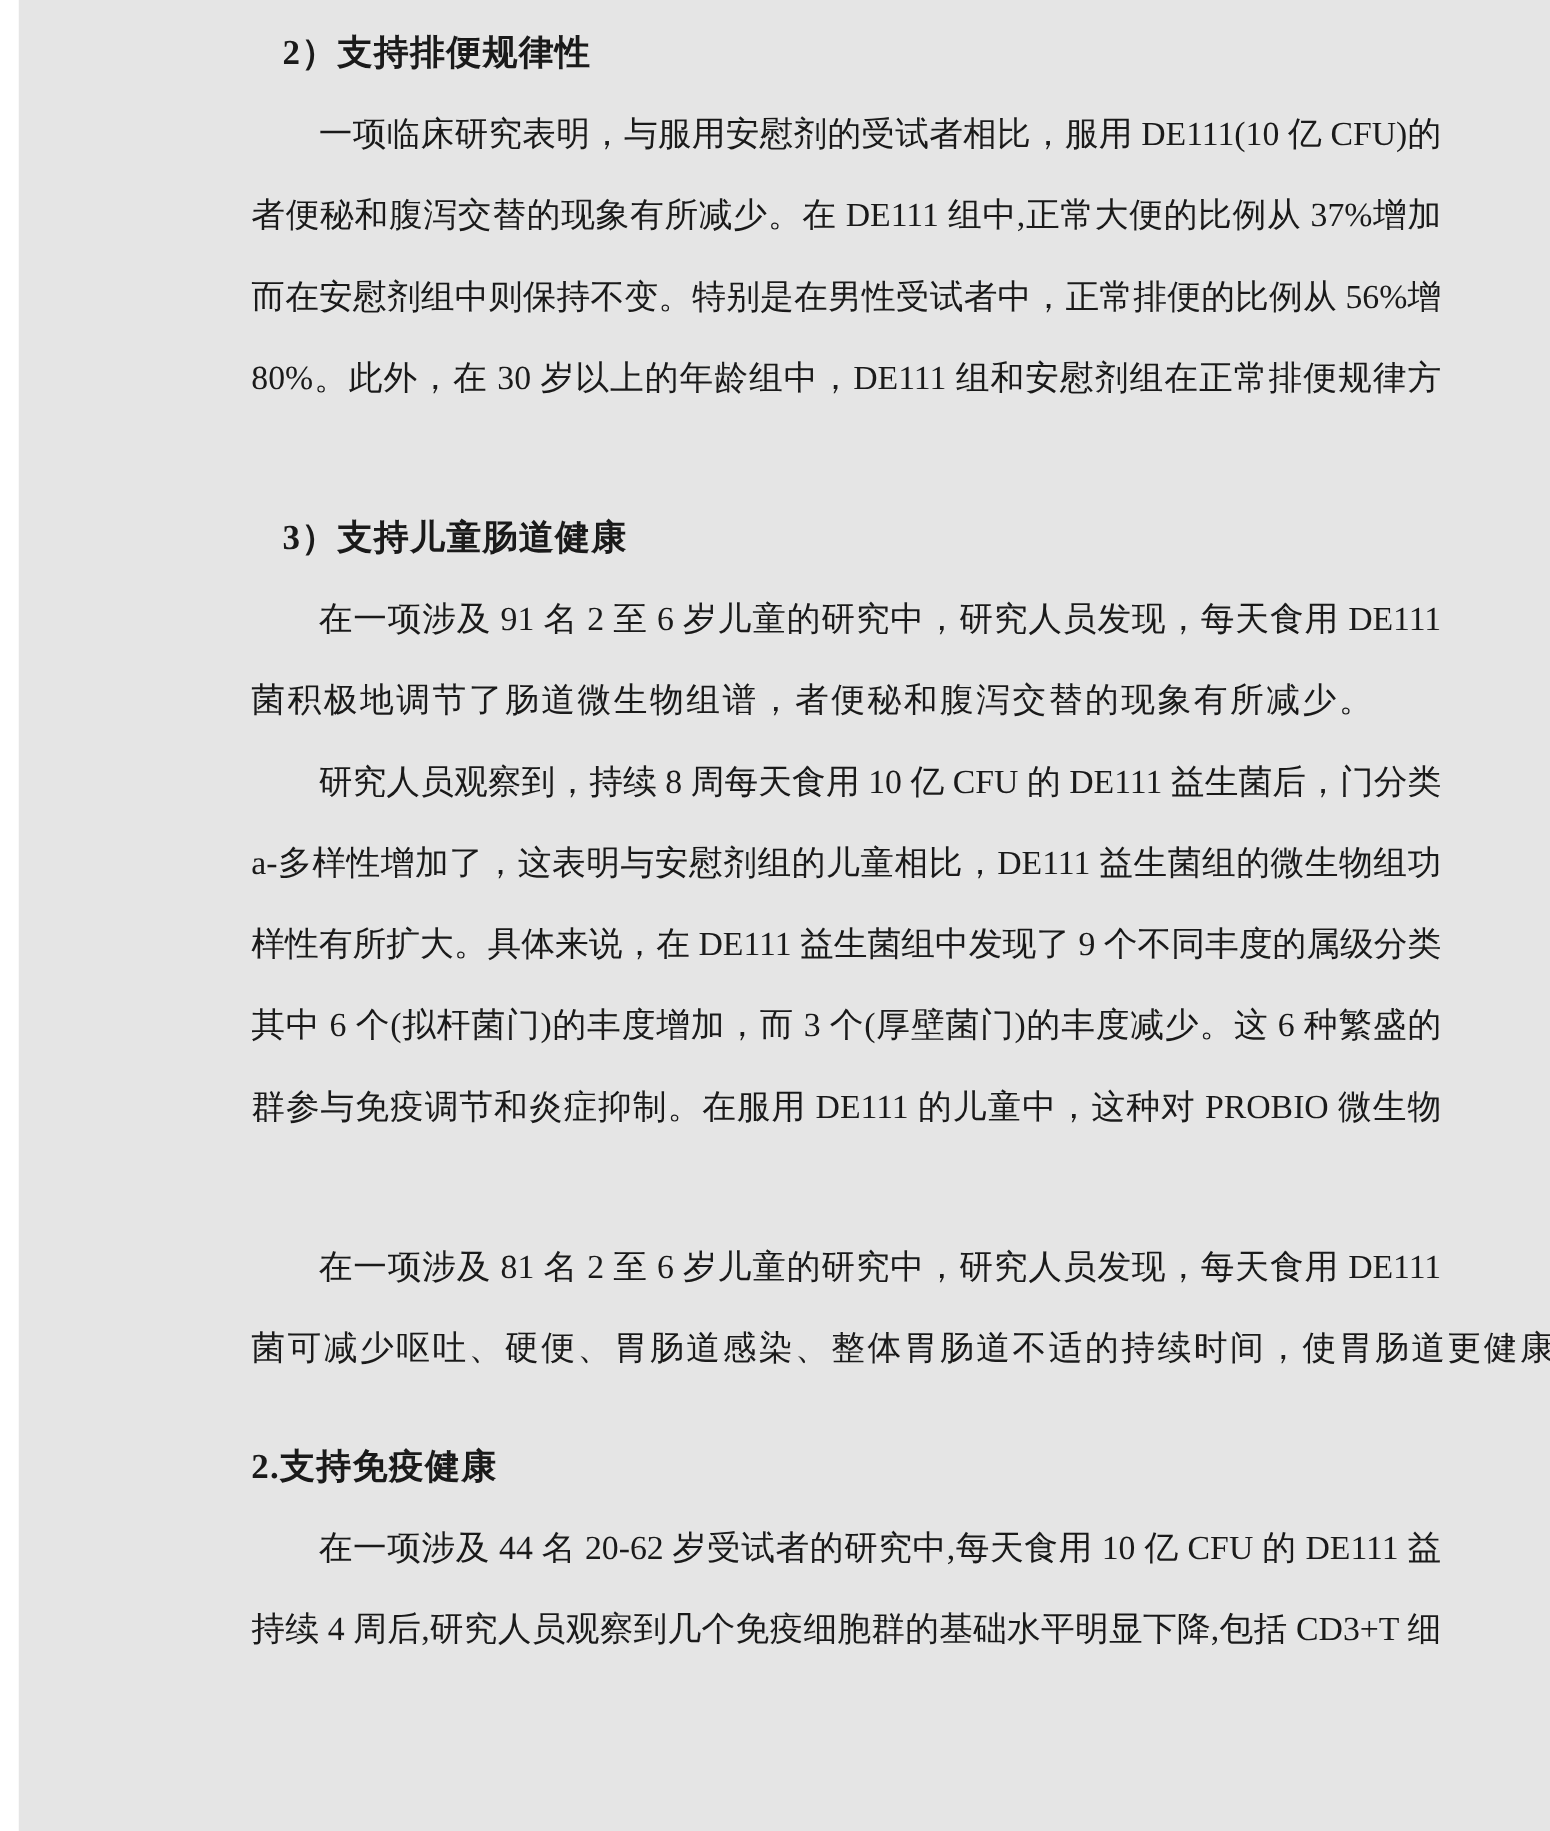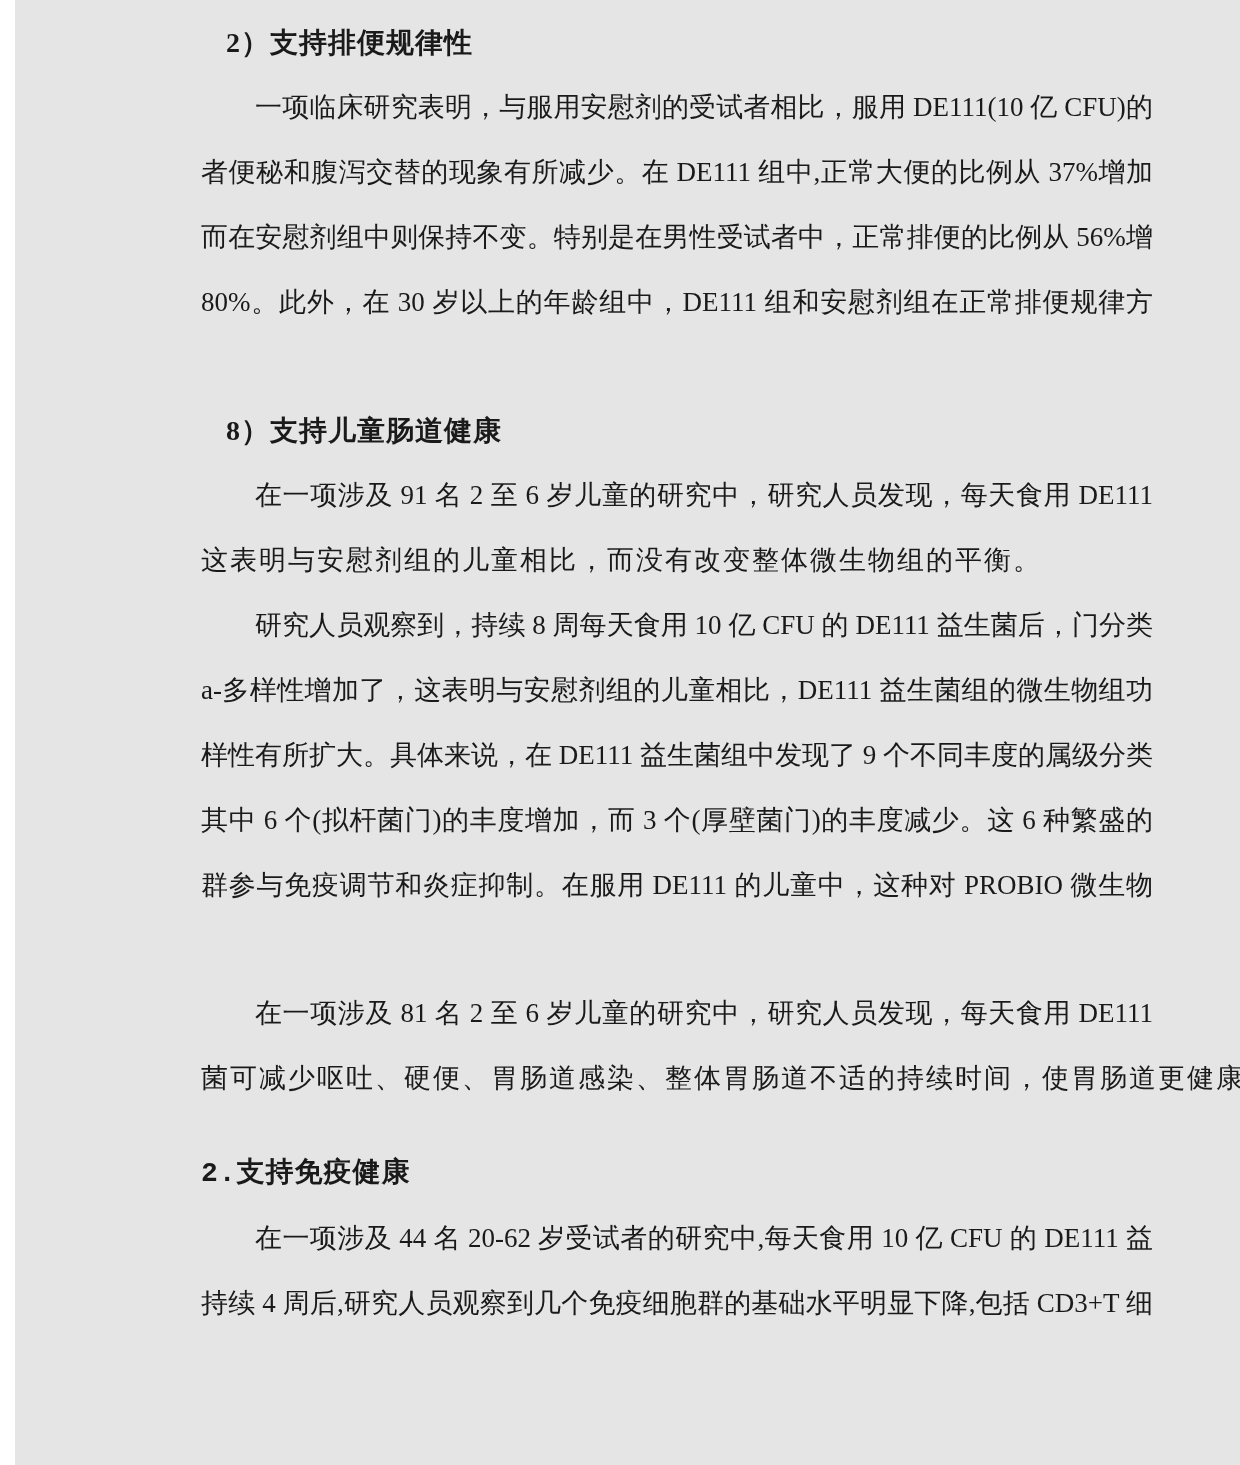--- a/index.html
+++ b/index.html
@@ -53,43 +53,42 @@
   .heading {
     font-weight: bold;
     font-size: 28px;
     letter-spacing: 1px;
   }
   .ind-head {
     padding-left: 25px;
   }
   .mt30 {
     margin-top: 30px;
-    font-family: Liberation Mono, monospace;
   }
   .blank {
     height: 63px;
   }
 </style>
 </head>
 <body>
 
 <div class="page">
   <div class="content">
 
     <div class="row heading ind-head">2）支持排便规律性</div>
     <div class="row j first">一项临床研究表明，与服用安慰剂的受试者相比，服用 DE111(10 亿 CFU)的受试</div>
     <div class="row j">者便秘和腹泻交替的现象有所减少。在 DE111 组中,正常大便的比例从 37%增加到 43%,</div>
     <div class="row j">而在安慰剂组中则保持不变。特别是在男性受试者中，正常排便的比例从 56%增加到</div>
     <div class="row j">80%。此外，在 30 岁以上的年龄组中，DE111 组和安慰剂组在正常排便规律方面存在</div>
 
     <div class="blank"></div>
 
-    <div class="row heading ind-head">8）支持儿童肠道健康</div>
+    <div class="row heading ind-head">3）支持儿童肠道健康</div>
     <div class="row j first">在一项涉及 91 名 2 至 6 岁儿童的研究中，研究人员发现，每天食用 DE111 益生</div>
-    <div class="row end">这表明与安慰剂组的儿童相比，而没有改变整体微生物组的平衡。</div>
+    <div class="row end">菌积极地调节了肠道微生物组谱，者便秘和腹泻交替的现象有所减少。</div>
     <div class="row j first">研究人员观察到，持续 8 周每天食用 10 亿 CFU 的 DE111 益生菌后，门分类级的</div>
     <div class="row j">a-多样性增加了，这表明与安慰剂组的儿童相比，DE111 益生菌组的微生物组功能多</div>
     <div class="row j">样性有所扩大。具体来说，在 DE111 益生菌组中发现了 9 个不同丰度的属级分类群，</div>
     <div class="row j">其中 6 个(拟杆菌门)的丰度增加，而 3 个(厚壁菌门)的丰度减少。这 6 种繁盛的拟杆菌</div>
     <div class="row j">群参与免疫调节和炎症抑制。在服用 DE111 的儿童中，这种对 PROBIO 微生物组厚壁</div>
 
     <div class="blank"></div>
 
     <div class="row j first">在一项涉及 81 名 2 至 6 岁儿童的研究中，研究人员发现，每天食用 DE111 益生</div>
     <div class="row end">菌可减少呕吐、硬便、胃肠道感染、整体胃肠道不适的持续时间，使胃肠道更健康。</div>

